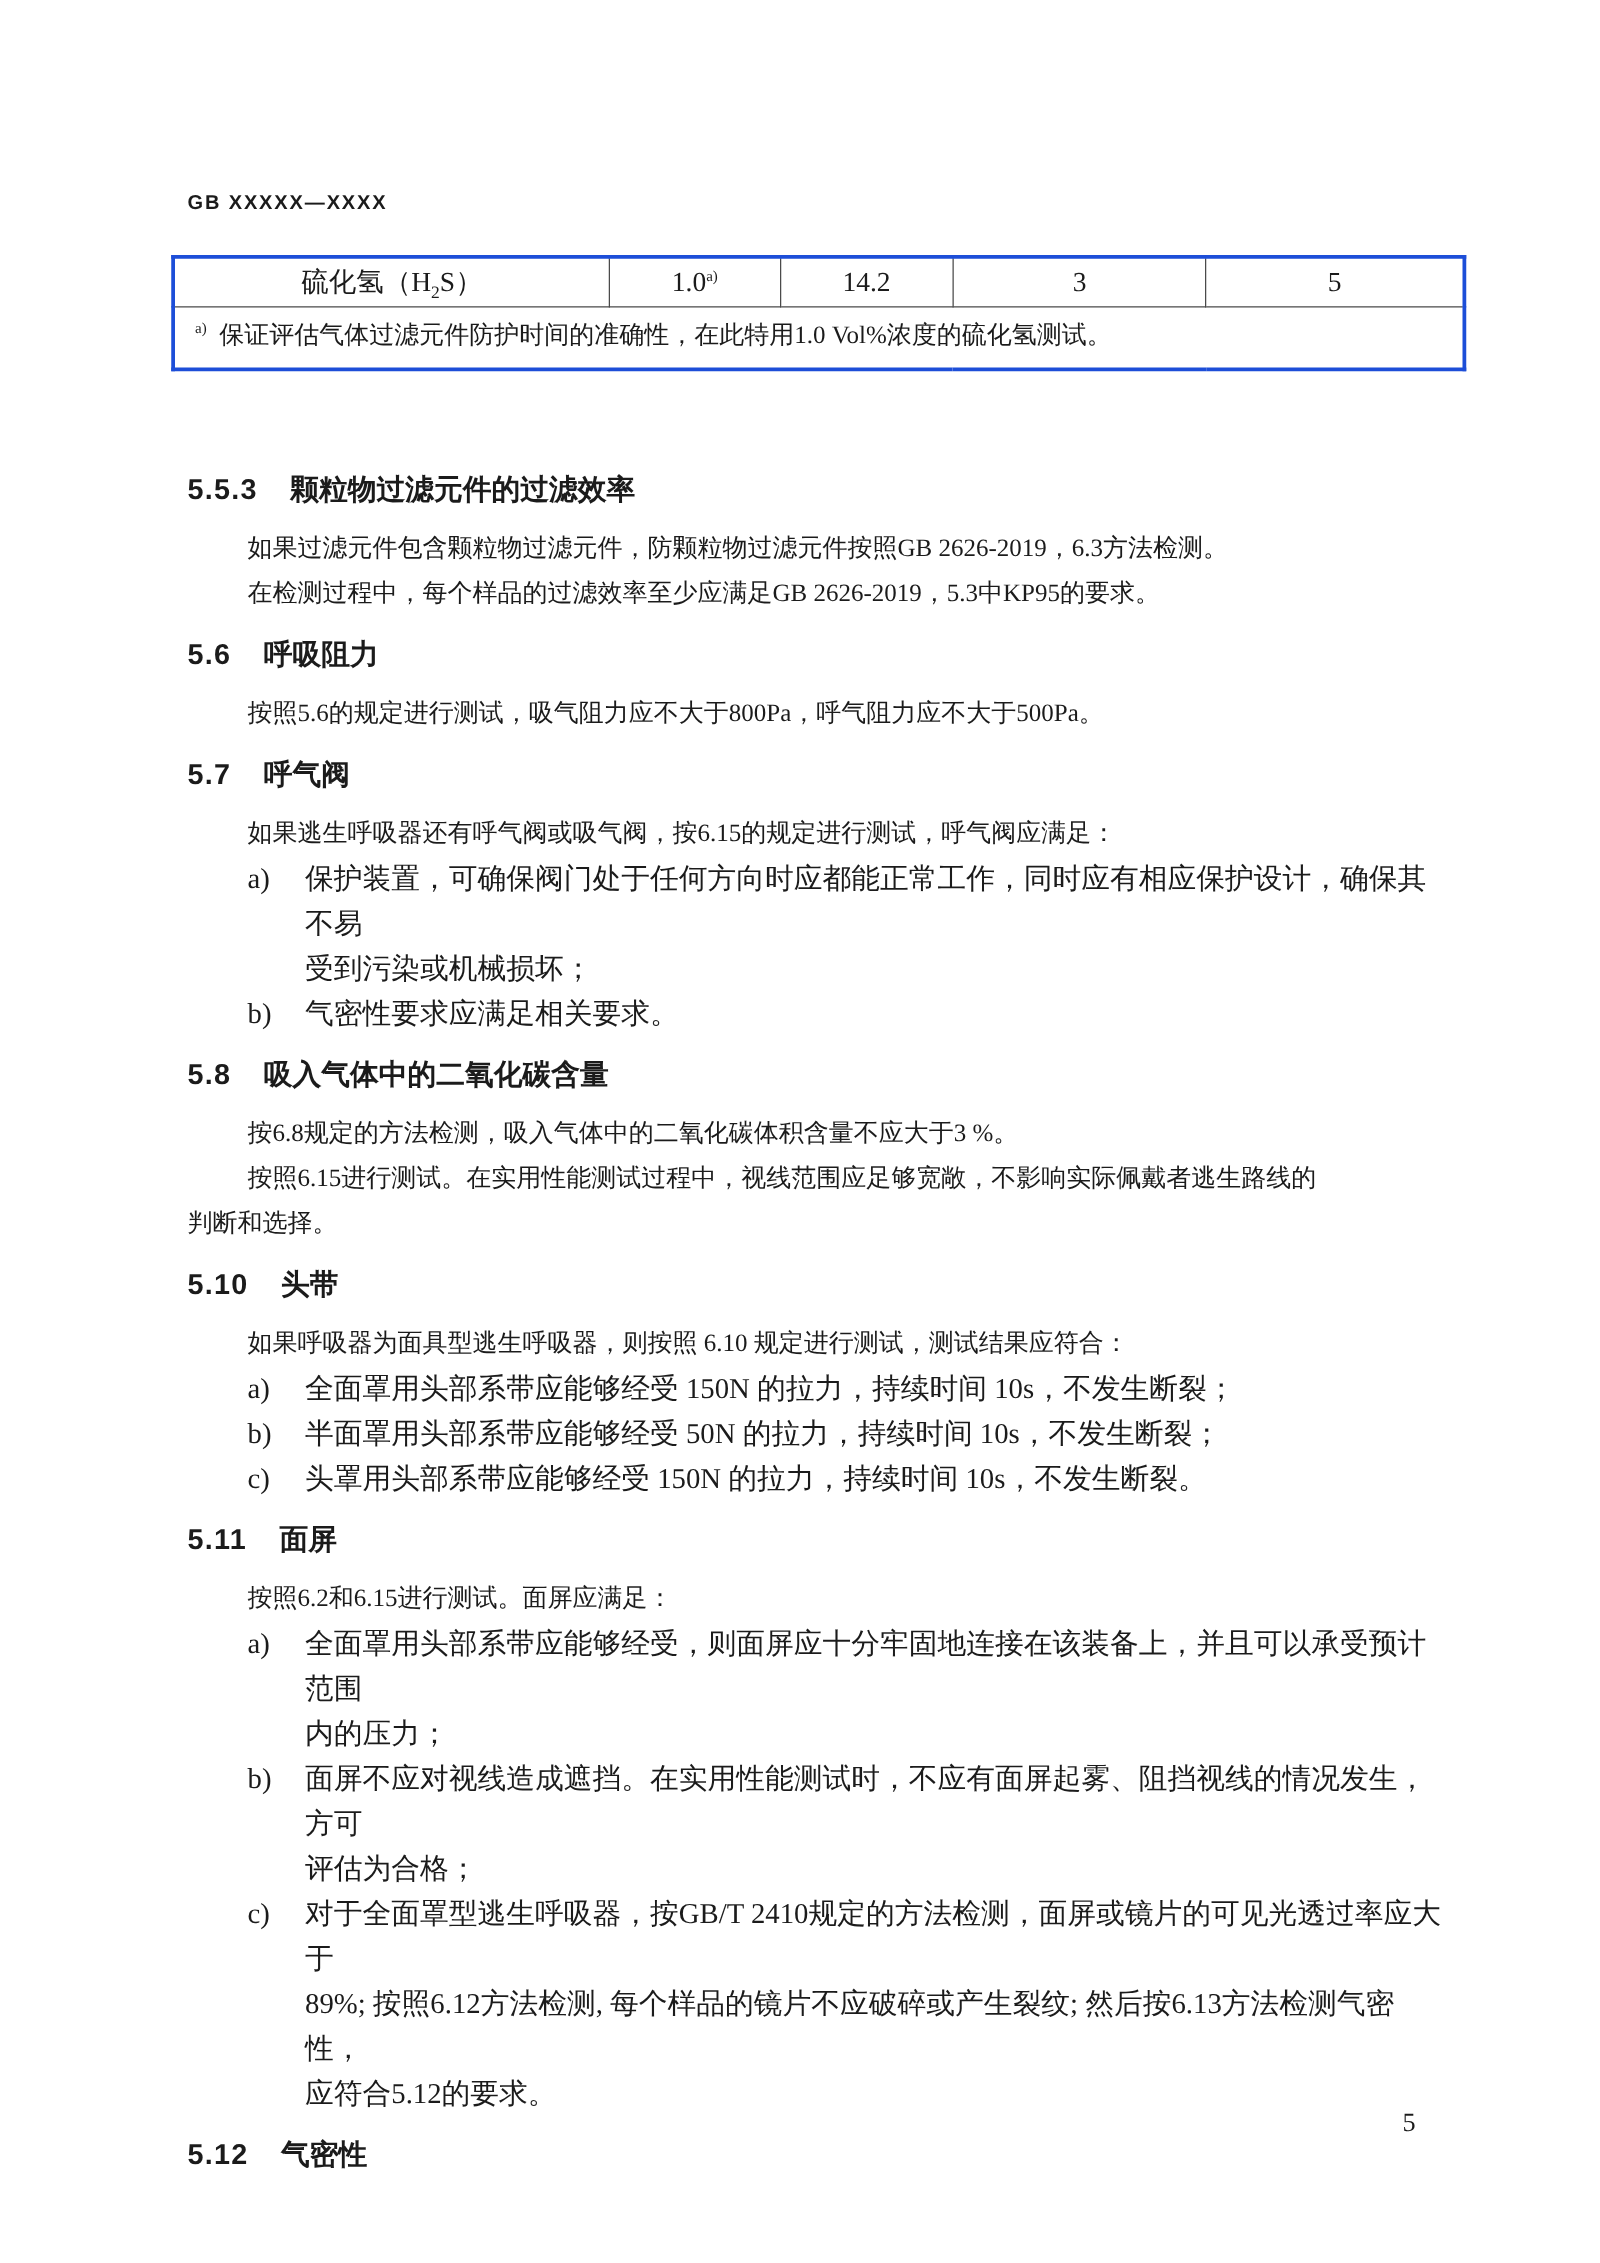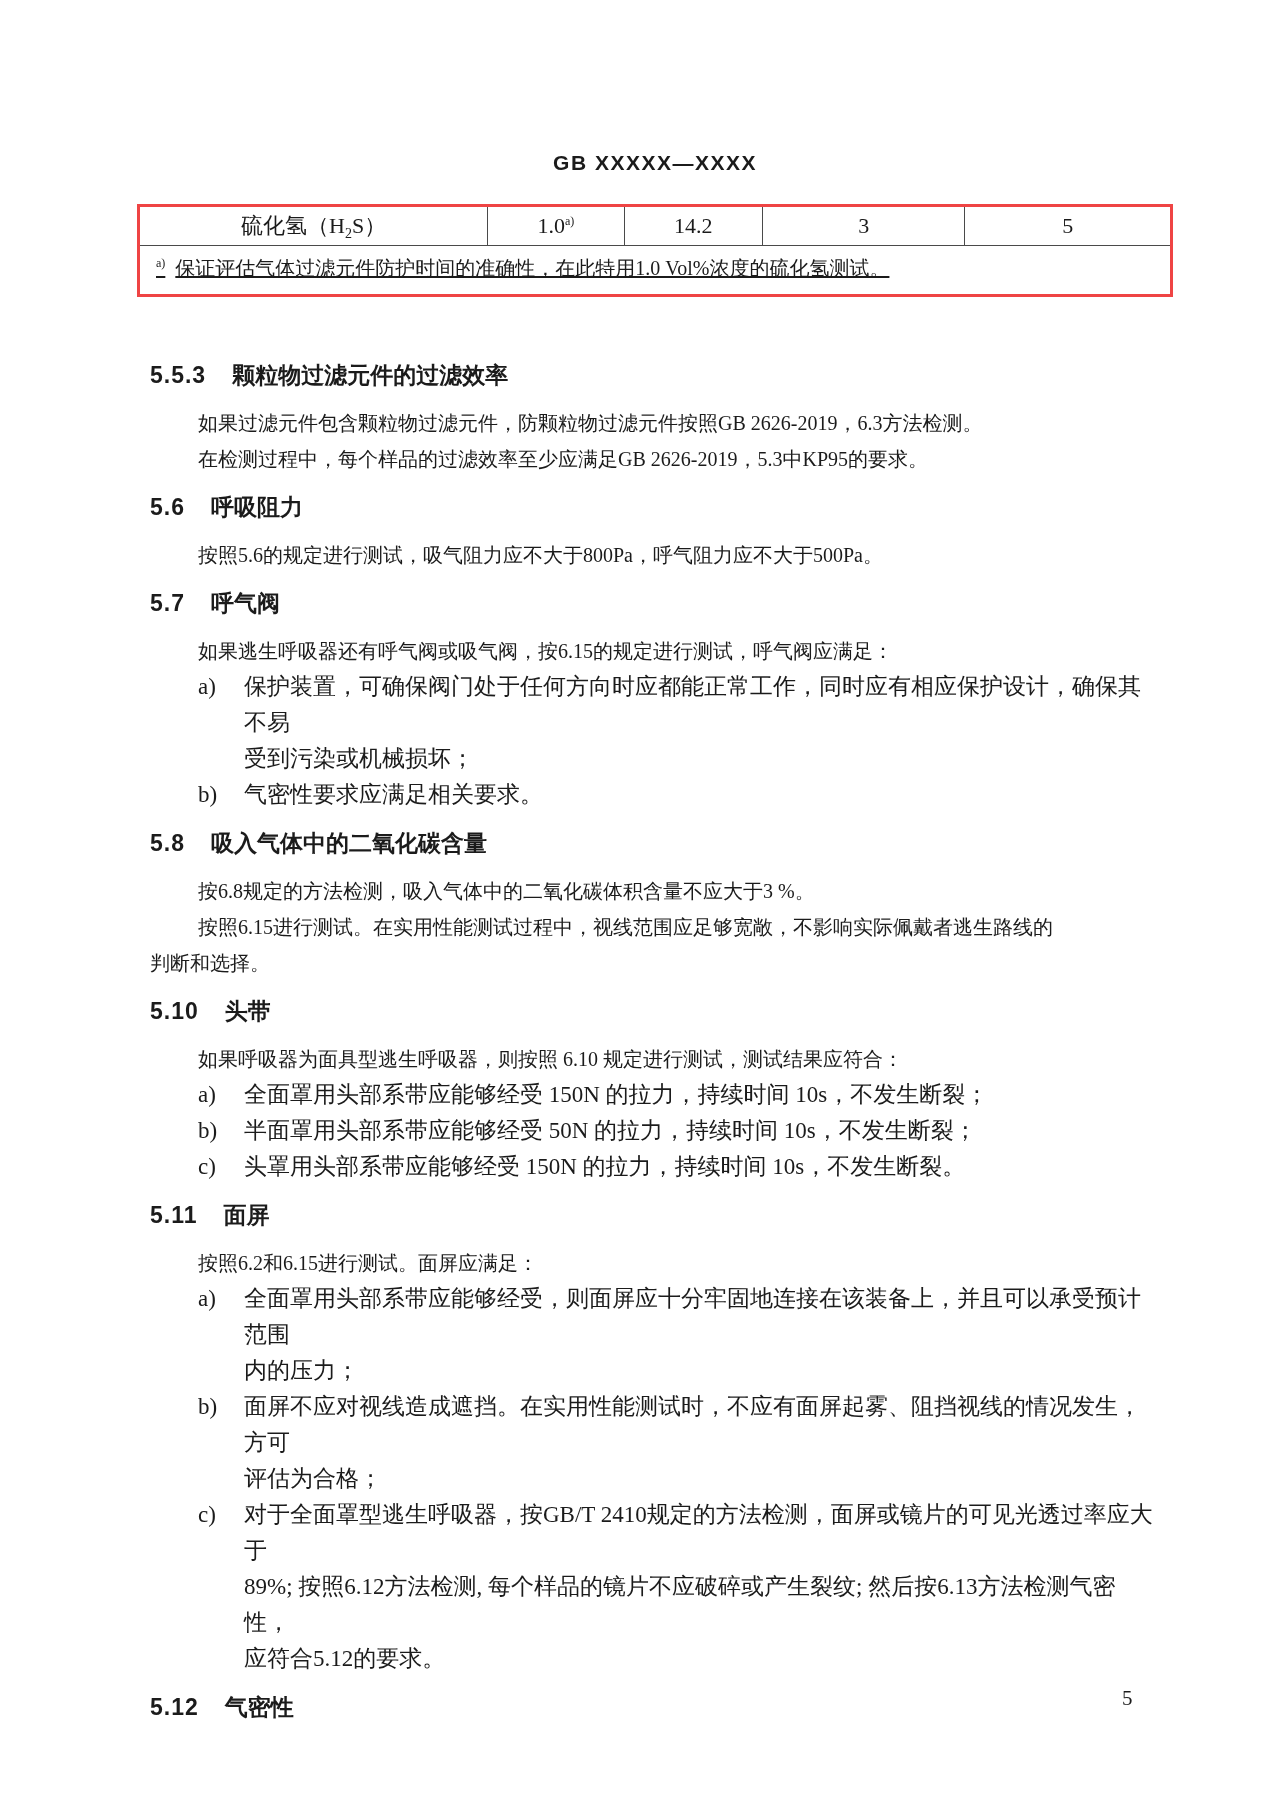--- a/index.html
+++ b/index.html
@@ -8,49 +8,48 @@
     background:#ffffff;
     color:#1b1b1b;
     font-family:"Liberation Serif", serif;
     position:relative;
     overflow:hidden;
   }
   .content{
     padding:150px 120px 0 150px;
   }
   .doc-header{
-    text-align:center;
+    text-align:left;
     font-family:"Liberation Sans", sans-serif;
     font-weight:bold;
-    font-size:21px;
+    font-size:16px;
     line-height:26px;
     letter-spacing:1.5px;
     margin-bottom:28px;
   }
   table.std-table{
     width:calc(100% + 26px);
     margin-left:-13px;
     border-collapse:collapse;
     table-layout:fixed;
-    border:3px solid #ef4444;
-    margin-bottom:60px;
+    border:3px solid #1d4ed8;
+    margin-bottom:76px;
   }
   table.std-table td{
     border:1px solid #4a4a4a;
     font-size:22px;
     text-align:center;
     padding:5px 4px;
     line-height:28px;
   }
   table.std-table td.footnote-cell{
     text-align:left;
     font-size:20px;
     padding:9px 10px 13px 16px;
     line-height:26px;
-    text-decoration:underline;
   }
   sup.mark{
     font-size:12px;
     vertical-align:super;
     line-height:0;
   }
   .footnote-cell sup.mark{margin-right:10px;}
   sub.fsub{
     font-size:14px;
     vertical-align:sub;

